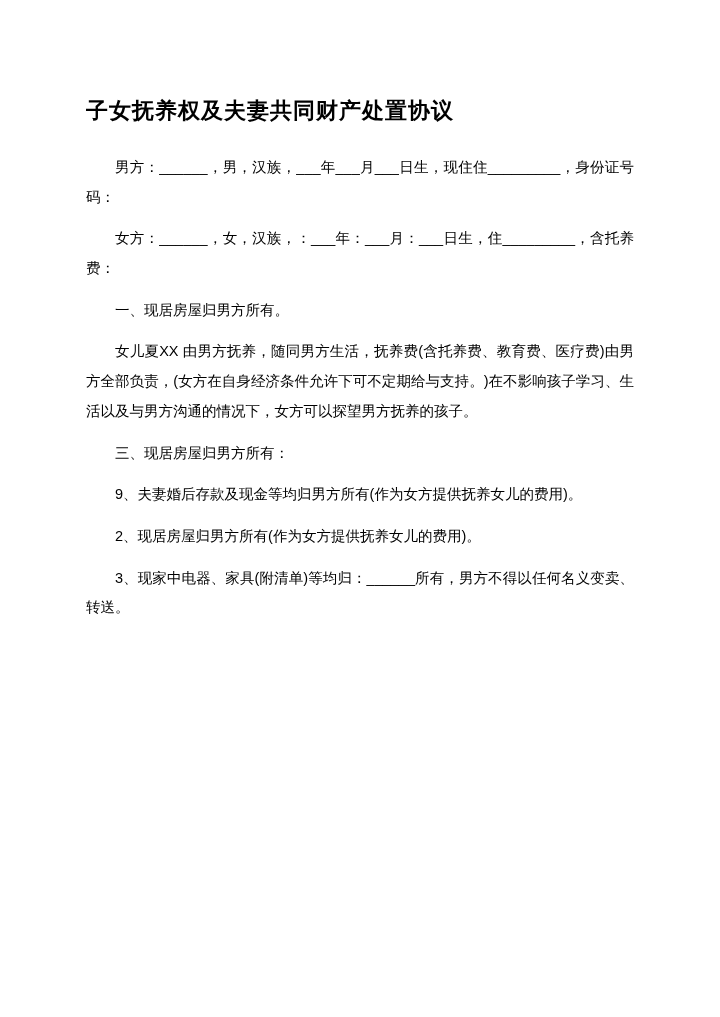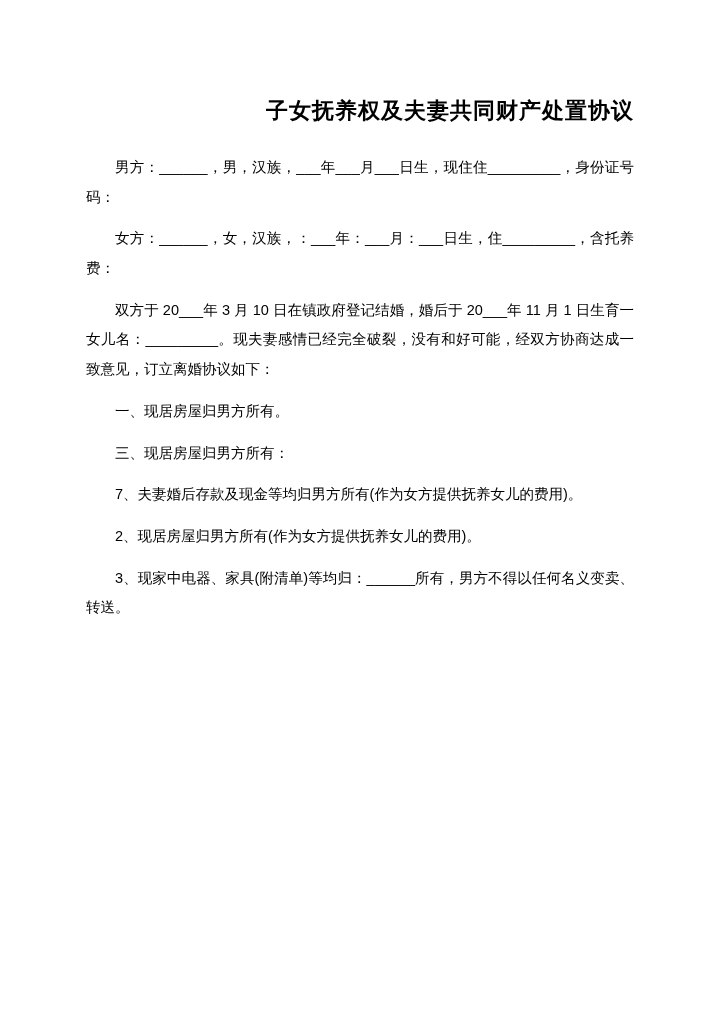--- a/index.html
+++ b/index.html
@@ -16,21 +16,21 @@
   }
   .page {
     width: 720px;
     height: 1017px;
     box-sizing: border-box;
     padding: 96px 86px 40px 86px;
     background: #ffffff;
     position: relative;
   }
   .doc-title {
-    text-align: right;
+    text-align: left;
     font-size: 22px;
     font-weight: bold;
     letter-spacing: 1px;
     margin: 0 0 26px 0;
     line-height: 1.4;
     font-family: Liberation Serif, serif;
   }
   .para {
     font-size: 14.5px;
     line-height: 2.05;
@@ -45,19 +45,19 @@
   }
 </style>
 </head>
 <body>
 
 <div class="page">
   <h1 class="doc-title">子女抚养权及夫妻共同财产处置协议</h1>
 
   <p class="para">男方：______，男，汉族，___年___月___日生，现住住_________，身份证号码：</p>
   <p class="para">女方：______，女，汉族，：___年：___月：___日生，住_________，含托养费：</p>
-  <p class="para">双方于 20___年 3 月 10 日在镇政府登记结婚，婚后于 20___年 11 月 1 日生育一女儿名：_________。现夫妻感情已经完全破裂，没有和好可能，经双方协商达成一致意见，订立离婚协议如下：</p>
   <p class="para">一、现居房屋归男方所有。</p>
+  <p class="para">女儿夏XX 由男方抚养，随同男方生活，抚养费(含托养费、教育费、医疗费)由男方全部负责，(女方在自身经济条件允许下可不定期给与支持。)在不影响孩子学习、生活以及与男方沟通的情况下，女方可以探望男方抚养的孩子。</p>
   <p class="para">三、现居房屋归男方所有：</p>
-  <p class="para">7、夫妻婚后存款及现金等均归男方所有(作为女方提供抚养女儿的费用)。</p>
+  <p class="para">9、夫妻婚后存款及现金等均归男方所有(作为女方提供抚养女儿的费用)。</p>
   <p class="para">2、现居房屋归男方所有(作为女方提供抚养女儿的费用)。</p>
   <p class="para">3、现家中电器、家具(附清单)等均归：______所有，男方不得以任何名义变卖、转送。</p>
 </div>
 
 </body></html>

